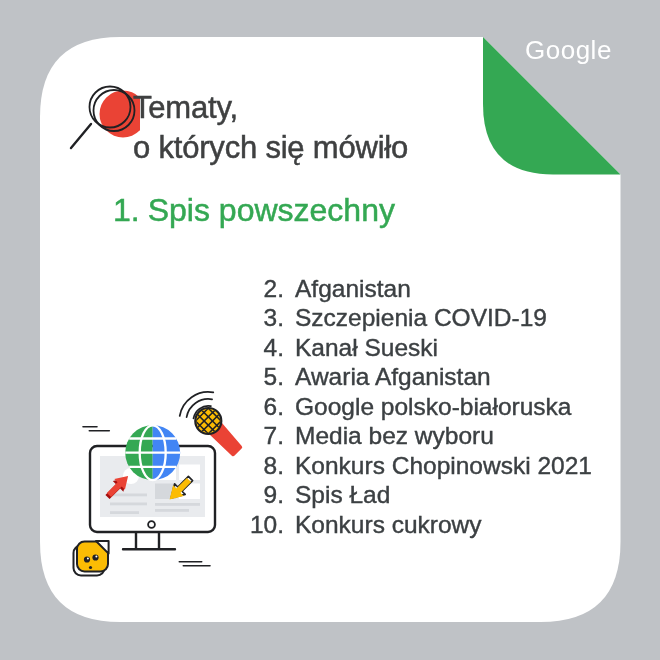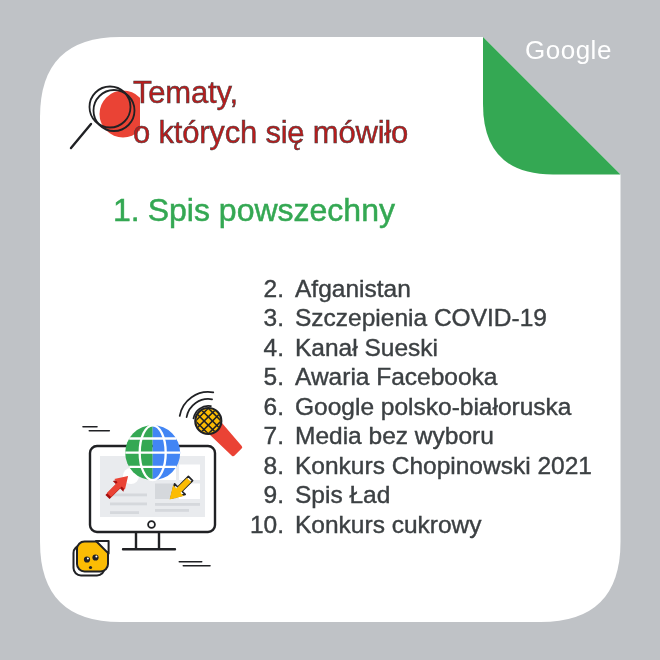--- a/index.html
+++ b/index.html
@@ -6,22 +6,22 @@
   body{width:660px;height:660px;font-family:"Liberation Sans",sans-serif;}
   .stage{position:relative;width:660px;height:660px;background:#bfc2c6;overflow:hidden;}
   .bg-svg{position:absolute;left:0;top:0;}
 
   .google-logo{
     position:absolute;left:525px;top:37px;width:110px;
     color:#ffffff;font-size:26px;font-weight:500;letter-spacing:0.5px;line-height:1;
   }
 
   .title{
-    position:absolute;left:133px;top:73px;
-    font-size:31px;line-height:40px;color:#b91c1c;font-weight:500;
+    position:absolute;left:133px;top:88px;
+    font-size:31px;line-height:40px;color:#404040;font-weight:500;
     letter-spacing:-0.2px;-webkit-text-stroke:0.5px #3c4043;
   }
 
   .featured{
     position:absolute;left:113px;top:190px;
     font-size:32px;line-height:40px;color:#34a853;font-weight:500;
     -webkit-text-stroke:0.5px #34a853;white-space:nowrap;
   }
   .featured .rank{margin-right:8px;}
 
@@ -72,21 +72,21 @@
     <li>
         <span class="rank">3.</span>
         <span>Szczepienia COVID-19</span>
       </li>
     <li>
         <span class="rank">4.</span>
         <span>Kanał Sueski</span>
       </li>
     <li>
         <span class="rank">5.</span>
-        <span>Awaria Facebooka</span>
+        <span>Awaria Afganistan</span>
       </li>
     <li>
         <span class="rank">6.</span>
         <span>Google polsko-białoruska</span>
       </li>
     <li>
         <span class="rank">7.</span>
         <span>Media bez wyboru</span>
       </li>
     <li>

